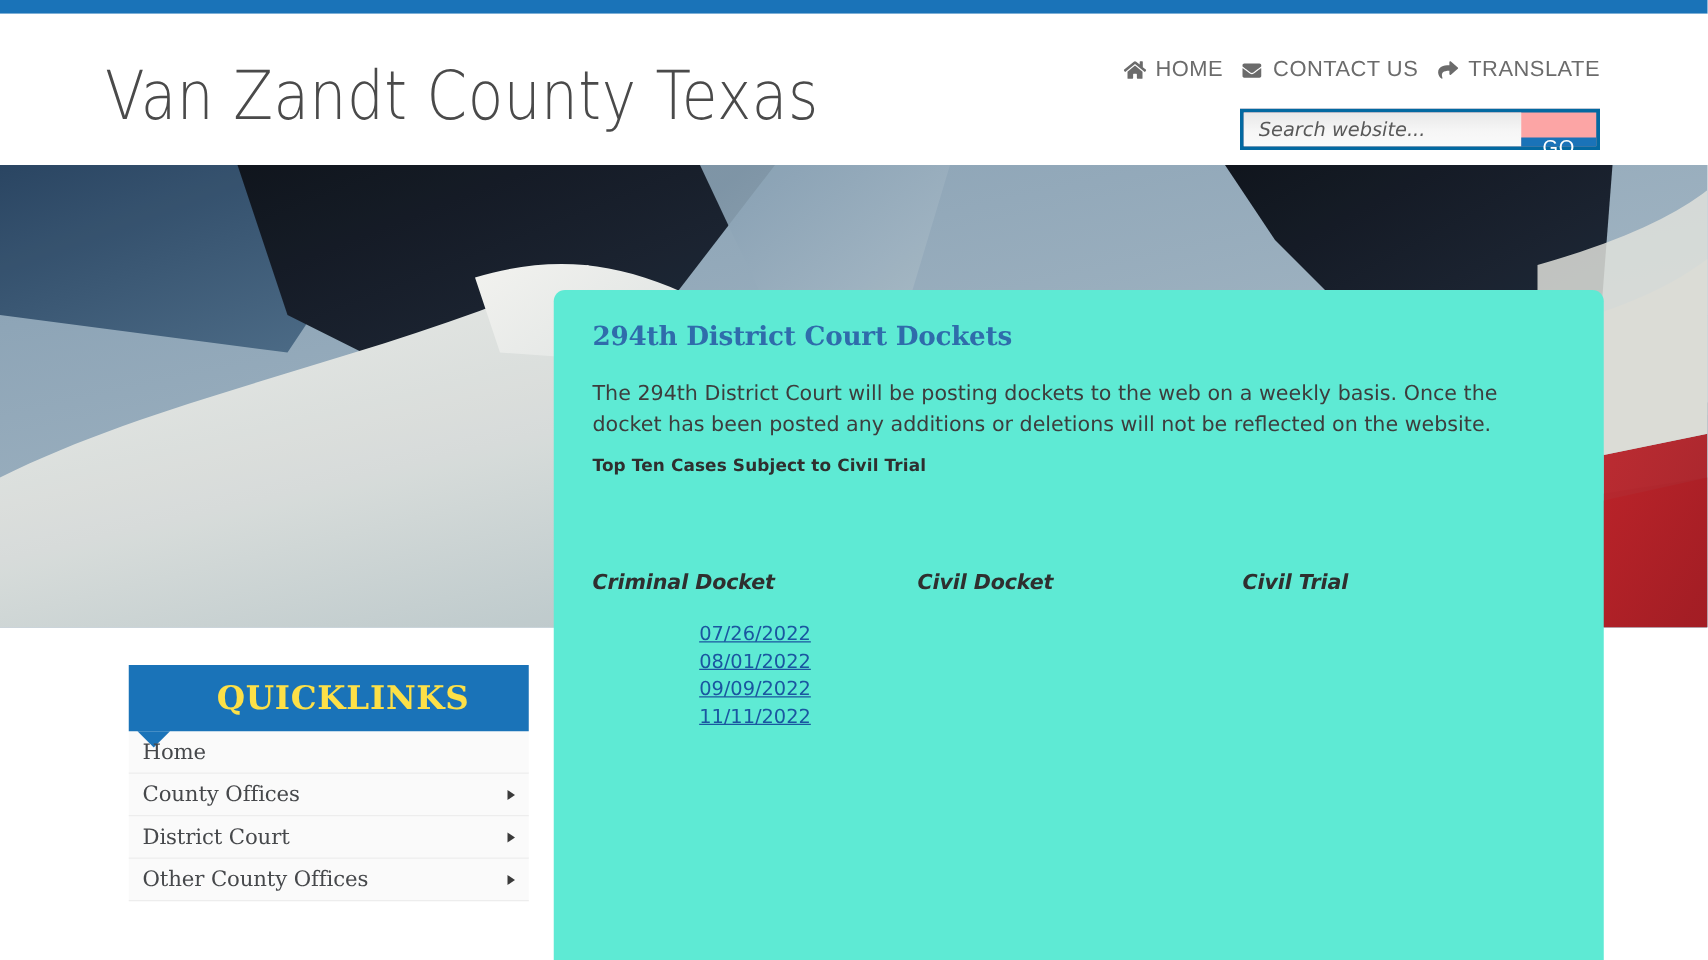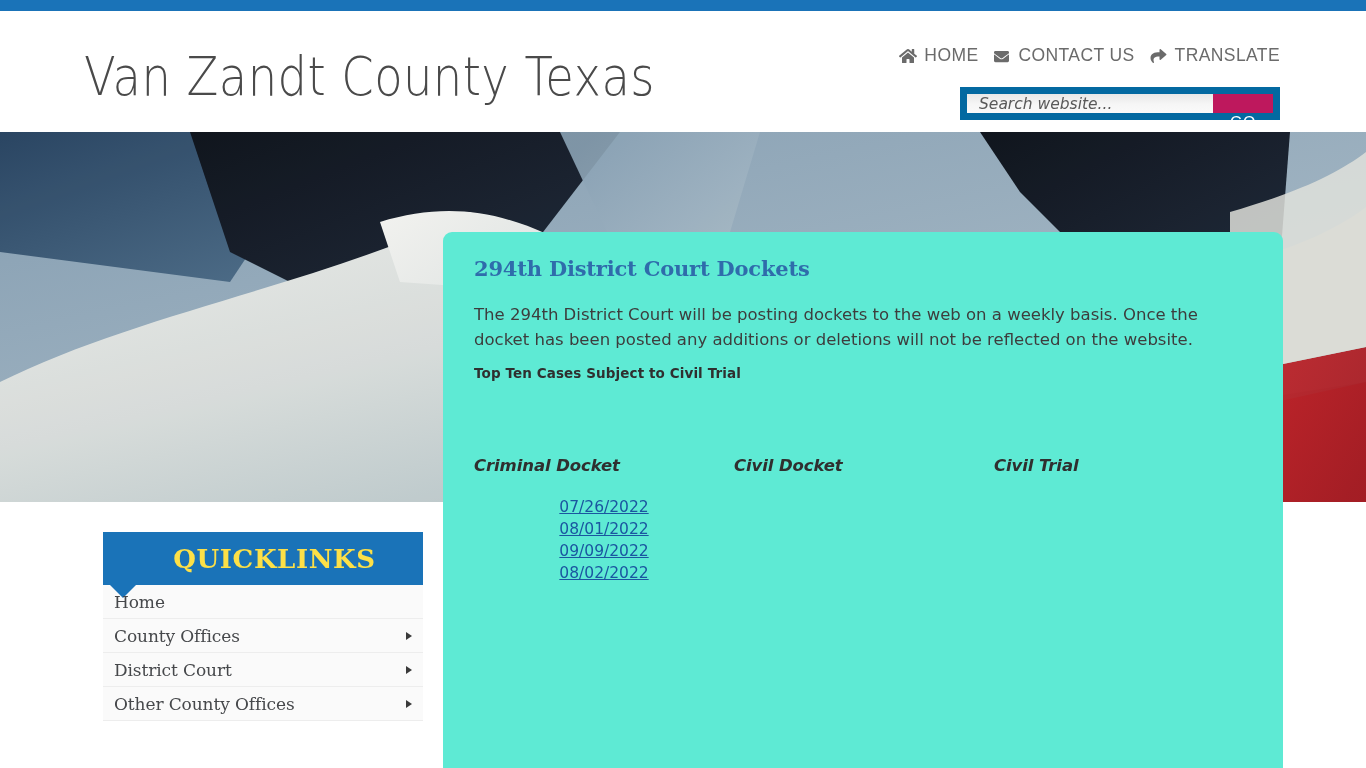--- a/index.html
+++ b/index.html
@@ -50,23 +50,23 @@
     line-height: 1;
     white-space: nowrap;
   }
   .utilnav .ico { display: inline-flex; align-items: center; }
   .utilnav svg { fill: #6b6b6b; display: block; }
 
   
   .searchwrap {
     position: absolute; right: 86px; top: 76px;
     display: flex;
-    width: 320px; height: 33px;
-    border: 7px solid #0369a1;
-    background: #be185d;
+    width: 288px; height: 33px;
+    border: 3px solid #0369a1;
+    background: #fca5a5;
   }
   .searchwrap input {
     flex: 1;
     border: none; outline: none;
     background: linear-gradient(to bottom, #e8e8e8 0%, #f6f6f6 55%, #fafafa 100%);
     padding: 0 12px;
     font-family: "DejaVu Sans", sans-serif;
     font-style: italic;
     font-size: 15.5px;
     color: #595959;
@@ -309,21 +309,21 @@
   <div class="card-sub">Top Ten Cases Subject to Civil Trial</div>
 
   <div class="dockets">
 
     <div class="dcol">
       <div class="dcol-head">Criminal Docket</div>
       <div class="dcol-list">
         <a href="#">07/26/2022</a>
         <a href="#">08/01/2022</a>
         <a href="#">09/09/2022</a>
-        <a href="#">08/02/2022</a>
+        <a href="#">11/11/2022</a>
       </div>
     </div>
 
     <div class="dcol">
       <div class="dcol-head">Civil Docket</div>
       <div class="dcol-list"></div>
     </div>
 
     <div class="dcol">
       <div class="dcol-head">Civil Trial</div>

